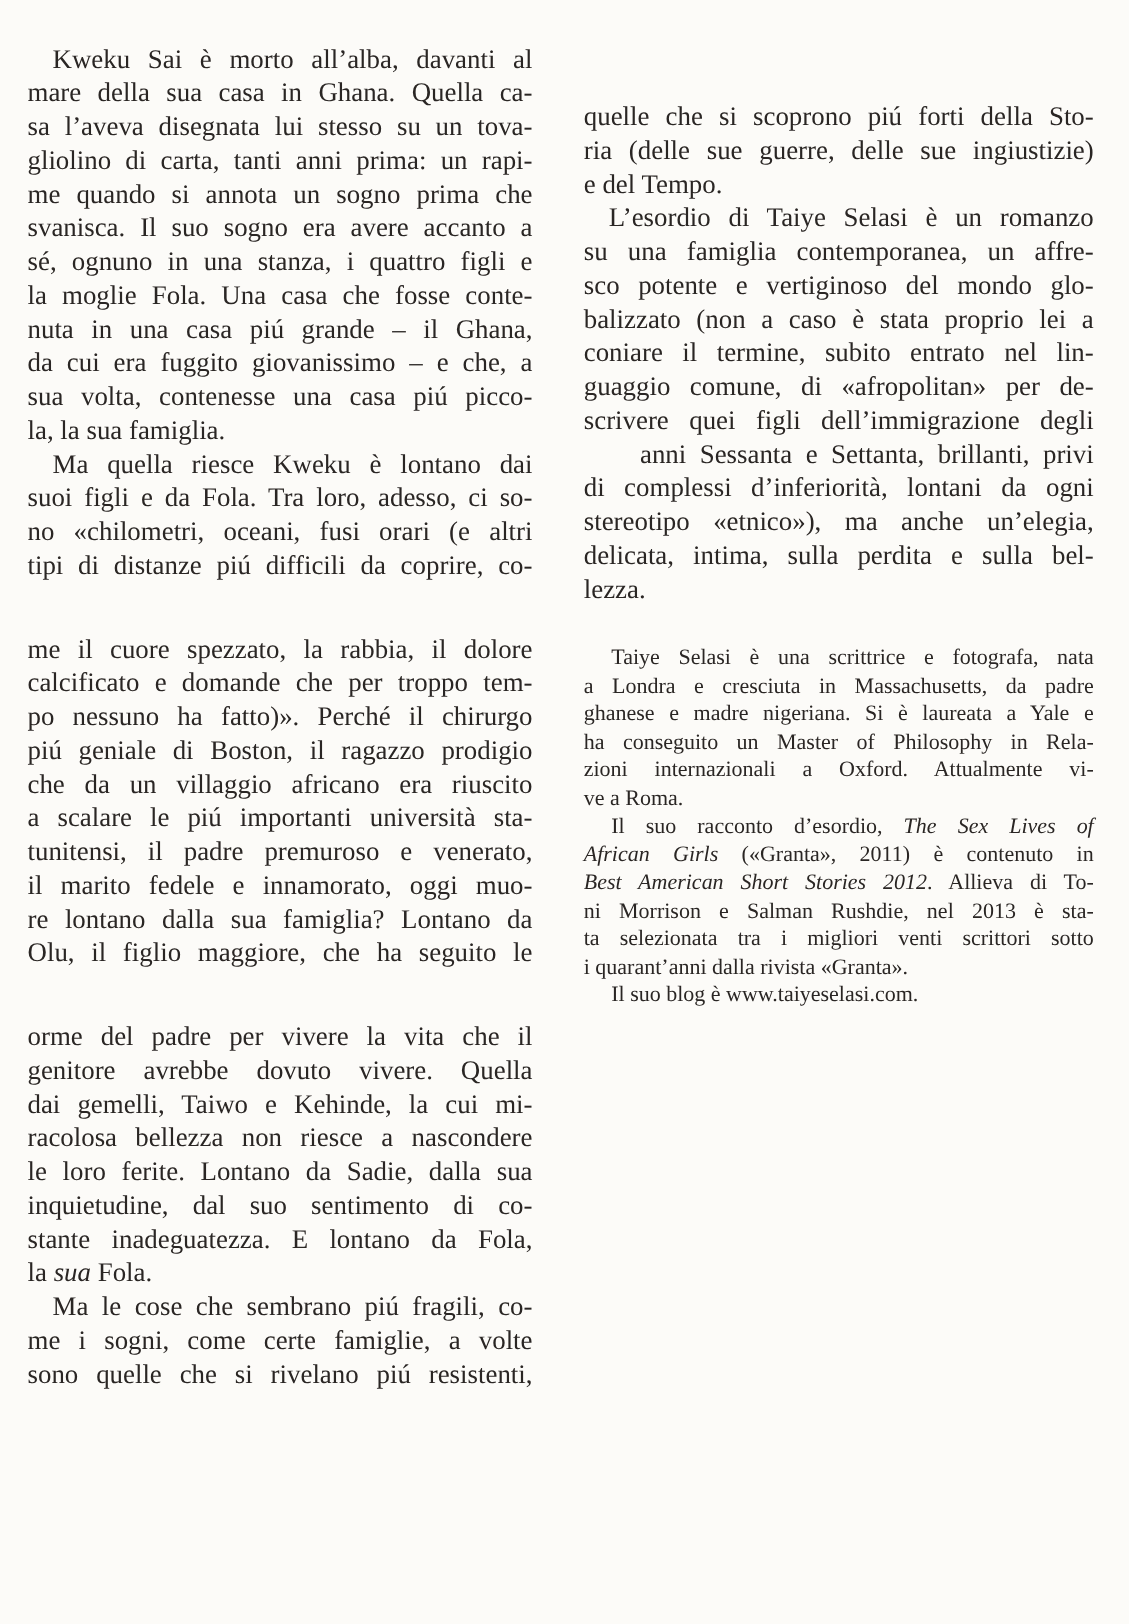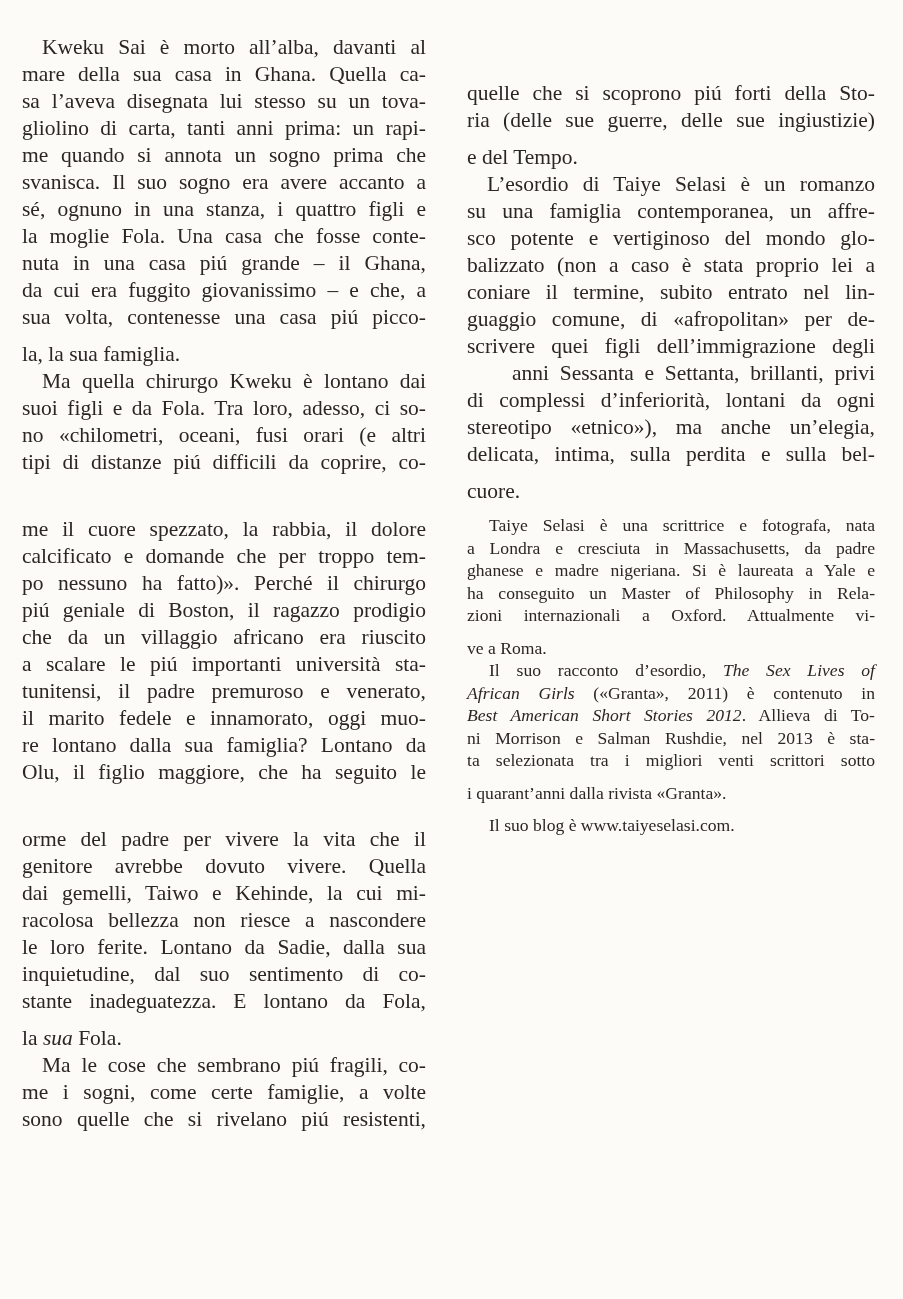--- a/index.html
+++ b/index.html
@@ -18,21 +18,21 @@
   .col-bio { left: 467px; top: 514px; width: 408px; }
   .line {
     display: block;
     white-space: nowrap;
     font-size: 21.5px;
     line-height: 27px;
     height: 27px;
     text-align: justify;
     text-align-last: justify;
   }
-  .line.last { text-align-last: left; margin-top: 10px; }
+  .line.last { text-align-last: left; }
   .line.indent { padding-left: 20px; }
   .bio .line {
     font-size: 17.6px;
     line-height: 22.5px;
     height: 22.5px;
   }
   .bio .line.indent { padding-left: 22px; }
   em { font-style: italic; }
 </style>
 </head>
@@ -45,21 +45,21 @@
       <span class="line" style="word-spacing: 0px;">sa l’aveva disegnata lui stesso su un tova-</span>
       <span class="line" style="word-spacing: 0px;">gliolino di carta, tanti anni prima: un rapi-</span>
       <span class="line" style="word-spacing: 0px;">me quando si annota un sogno prima che</span>
       <span class="line" style="word-spacing: 0px;">svanisca. Il suo sogno era avere accanto a</span>
       <span class="line" style="word-spacing: 0px;">sé, ognuno in una stanza, i quattro figli e</span>
       <span class="line" style="word-spacing: 0px;">la moglie Fola. Una casa che fosse conte-</span>
       <span class="line" style="word-spacing: 0px;">nuta in una casa piú grande – il Ghana,</span>
       <span class="line" style="word-spacing: 0px;">da cui era fuggito giovanissimo – e che, a</span>
       <span class="line" style="word-spacing: 0px;">sua volta, contenesse una casa piú picco-</span>
       <span class="line last">la, la sua famiglia.</span>
-      <span class="line indent" style="word-spacing: 0px;">Ma quella chirurgo Kweku è lontano dai</span>
+      <span class="line indent" style="word-spacing: 0px;">Ma quella riesce Kweku è lontano dai</span>
       <span class="line" style="word-spacing: 0px;">suoi figli e da Fola. Tra loro, adesso, ci so-</span>
       <span class="line" style="word-spacing: 0px;">no «chilometri, oceani, fusi orari (e altri</span>
       <span class="line" style="word-spacing: 0px;">tipi di distanze piú difficili da coprire, co-</span>
       <span class="line" style="word-spacing: 0px; margin-top: 40px;">me il cuore spezzato, la rabbia, il dolore</span>
       <span class="line" style="word-spacing: 0px;">calcificato e domande che per troppo tem-</span>
       <span class="line" style="word-spacing: 0px;">po nessuno ha fatto)». Perché il chirurgo</span>
       <span class="line" style="word-spacing: 0px;">piú geniale di Boston, il ragazzo prodigio</span>
       <span class="line" style="word-spacing: 0px;">che da un villaggio africano era riuscito</span>
       <span class="line" style="word-spacing: 0px;">a scalare le piú importanti università sta-</span>
       <span class="line" style="word-spacing: 0px;">tunitensi, il padre premuroso e venerato,</span>
@@ -86,21 +86,21 @@
       <span class="line" style="word-spacing: 0px;">su una famiglia contemporanea, un affre-</span>
       <span class="line" style="word-spacing: 0px;">sco potente e vertiginoso del mondo glo-</span>
       <span class="line" style="word-spacing: 0px;">balizzato (non a caso è stata proprio lei a</span>
       <span class="line" style="word-spacing: 0px;">coniare il termine, subito entrato nel lin-</span>
       <span class="line" style="word-spacing: 0px;">guaggio comune, di «afropolitan» per de-</span>
       <span class="line" style="word-spacing: 0px;">scrivere quei figli dell’immigrazione degli</span>
       <span class="line" style="word-spacing: 0px; margin-left: 45px;">anni Sessanta e Settanta, brillanti, privi</span>
       <span class="line" style="word-spacing: 0px;">di complessi d’inferiorità, lontani da ogni</span>
       <span class="line" style="word-spacing: 0px;">stereotipo «etnico»), ma anche un’elegia,</span>
       <span class="line" style="word-spacing: 0px;">delicata, intima, sulla perdita e sulla bel-</span>
-      <span class="line last">cuore.</span>
+      <span class="line last">lezza.</span>
     </div>
   <div class="col col-bio bio">
       <span class="line indent" style="word-spacing: 0px;">Taiye Selasi è una scrittrice e fotografa, nata</span>
       <span class="line" style="word-spacing: 0px;">a Londra e cresciuta in Massachusetts, da padre</span>
       <span class="line" style="word-spacing: 0px;">ghanese e madre nigeriana. Si è laureata a Yale e</span>
       <span class="line" style="word-spacing: 0px;">ha conseguito un Master of Philosophy in Rela-</span>
       <span class="line" style="word-spacing: 0px;">zioni internazionali a Oxford. Attualmente vi-</span>
       <span class="line last">ve a Roma.</span>
       <span class="line indent" style="word-spacing: 0px;"><span>Il suo racconto d’esordio, </span><em>The Sex Lives of</em></span>
       <span class="line" style="word-spacing: 0.00260417px;"><em>African Girls</em><span> («Granta», 2011) è contenuto in</span></span>

